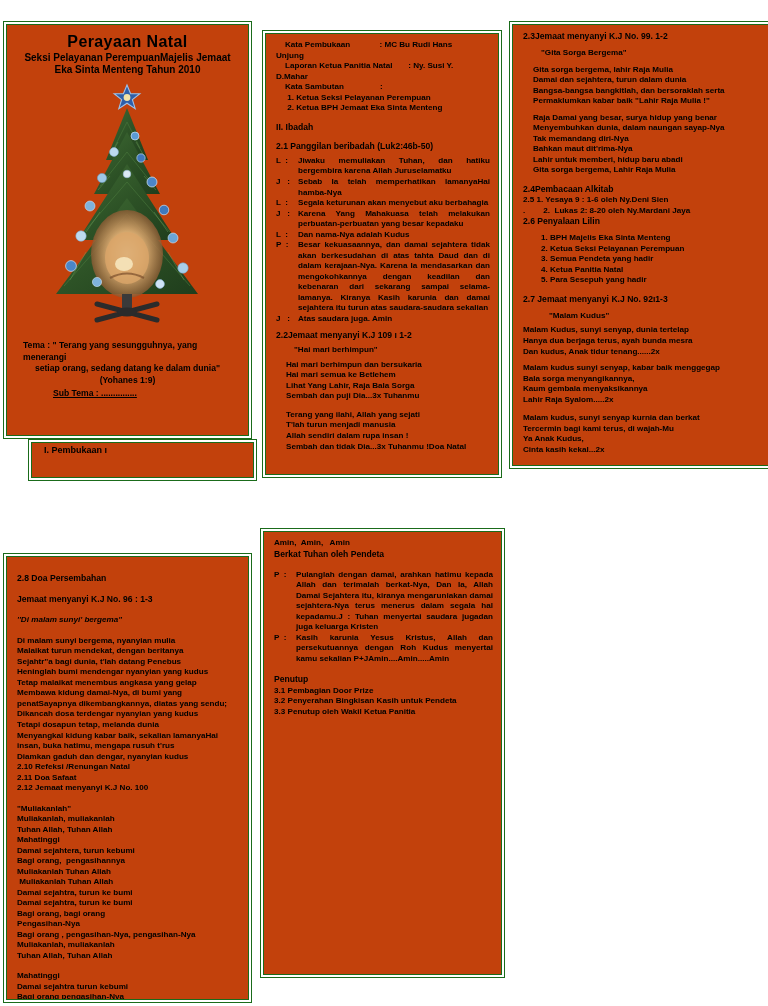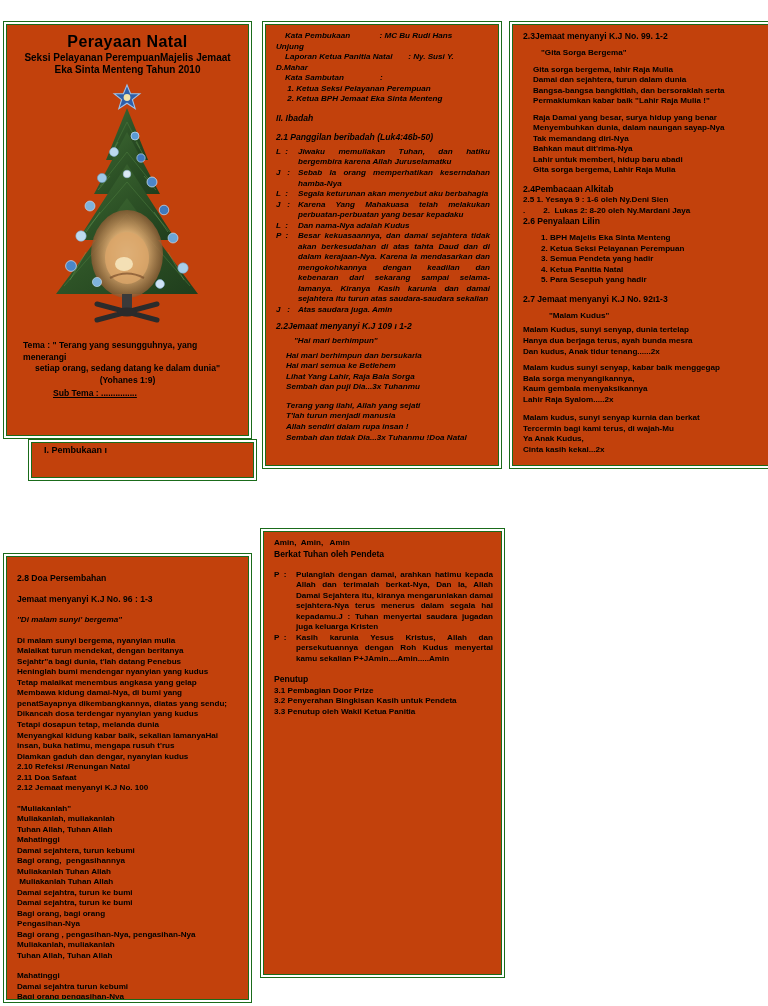--- a/index.html
+++ b/index.html
@@ -20,21 +20,21 @@
     box-sizing: border-box;
     border: 1px solid #1a6b1a;
     outline: 1px solid #1a6b1a;
     outline-offset: 2px;
     background: #c2410c;
     overflow: hidden;
   }
   
   #panel-cover      { left: 6px;   top: 24px;  width: 243px; height: 412px; }
   #panel-opening    { left: 31px;  top: 442px; width: 223px; height: 36px; border: 1px solid #1a6b1a; outline: 1px solid #1a6b1a; }
-  #panel-liturgy    { left: 265px; top: 24px;  width: 234px; height: 442px; font-style: italic; }
+  #panel-liturgy    { left: 265px; top: 33px;  width: 234px; height: 442px; }
   #panel-songs      { left: 512px; top: 24px;  width: 269px; height: 442px; }
   #panel-offering   { left: 6px;   top: 556px; width: 243px; height: 444px; }
   #panel-closing    { left: 263px; top: 531px; width: 239px; height: 444px; }
 
   .pad { padding: 6px 8px 6px 10px; }
 
   
   .cover-title {
     text-align: center;
     font-size: 16px;
@@ -204,31 +204,31 @@
       <div class="t">Unjung</div>
       <div class="t">    Laporan Ketua Panitia Natal       : Ny. Susi Y.</div>
       <div class="t">D.Mahar</div>
       <div class="t">    Kata Sambutan                :</div>
       <div class="t">     1. Ketua Seksi Pelayanan Perempuan</div>
       <div class="t">     2. Ketua BPH Jemaat Eka Sinta Menteng</div>
     </div>
     <div class="gap8"></div>
     <div class="head">II. Ibadah</div>
     <div class="gap8"></div>
-    <div class="head">2.1 Panggilan beribadah (Luk4:46b-50)</div>
+    <div class="head">2.1 Panggilan beribadah (Luk2:46b-50)</div>
     <div class="gap4"></div>
 
     <div>
       <div class="dialog-row">
         <span class="dialog-spk">L  :</span>
         <span class="dialog-txt">Jiwaku memuliakan Tuhan, dan hatiku bergembira  karena Allah Juruselamatku</span>
       </div>
       <div class="dialog-row">
         <span class="dialog-spk">J   :</span>
-        <span class="dialog-txt">Sebab Ia orang memperhatikan keserndahan hamba-Nya</span>
+        <span class="dialog-txt">Sebab Ia telah memperhatikan lamanyaHai hamba-Nya</span>
       </div>
       <div class="dialog-row">
         <span class="dialog-spk">L  :</span>
         <span class="dialog-txt">Segala keturunan akan menyebut aku berbahagia</span>
       </div>
       <div class="dialog-row">
         <span class="dialog-spk">J   :</span>
         <span class="dialog-txt">Karena Yang Mahakuasa telah melakukan perbuatan-perbuatan yang besar kepadaku</span>
       </div>
       <div class="dialog-row">

